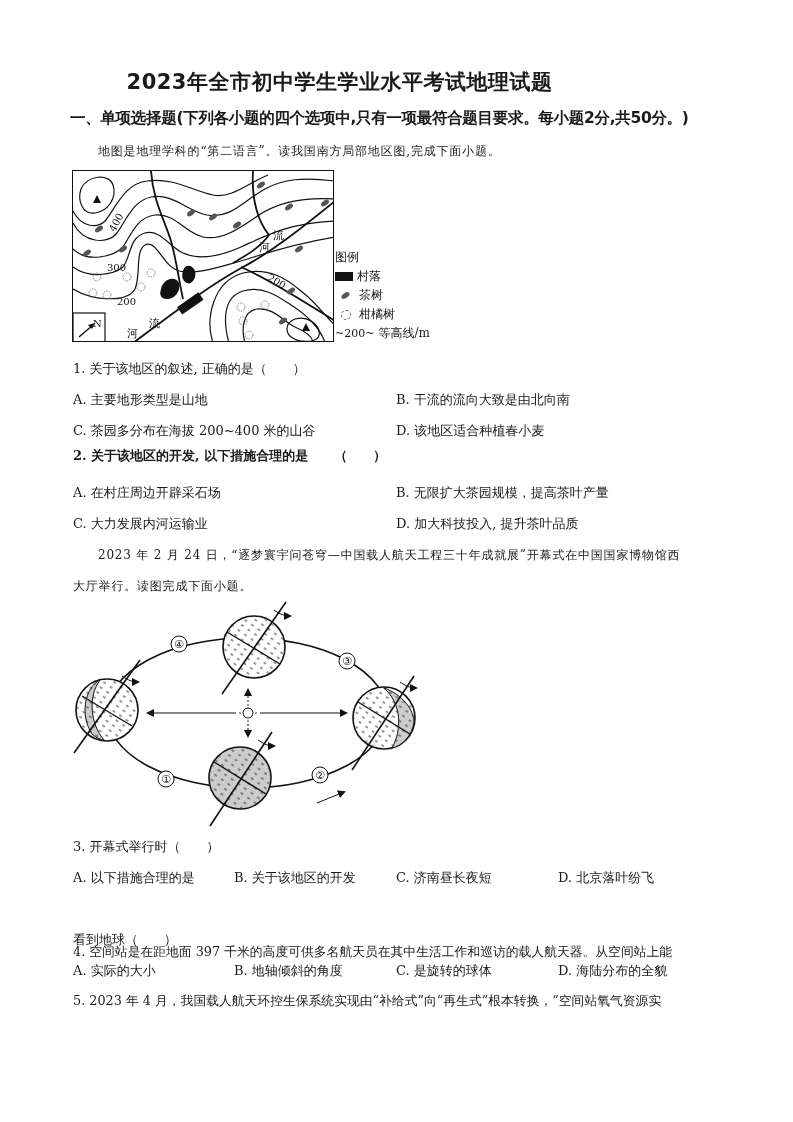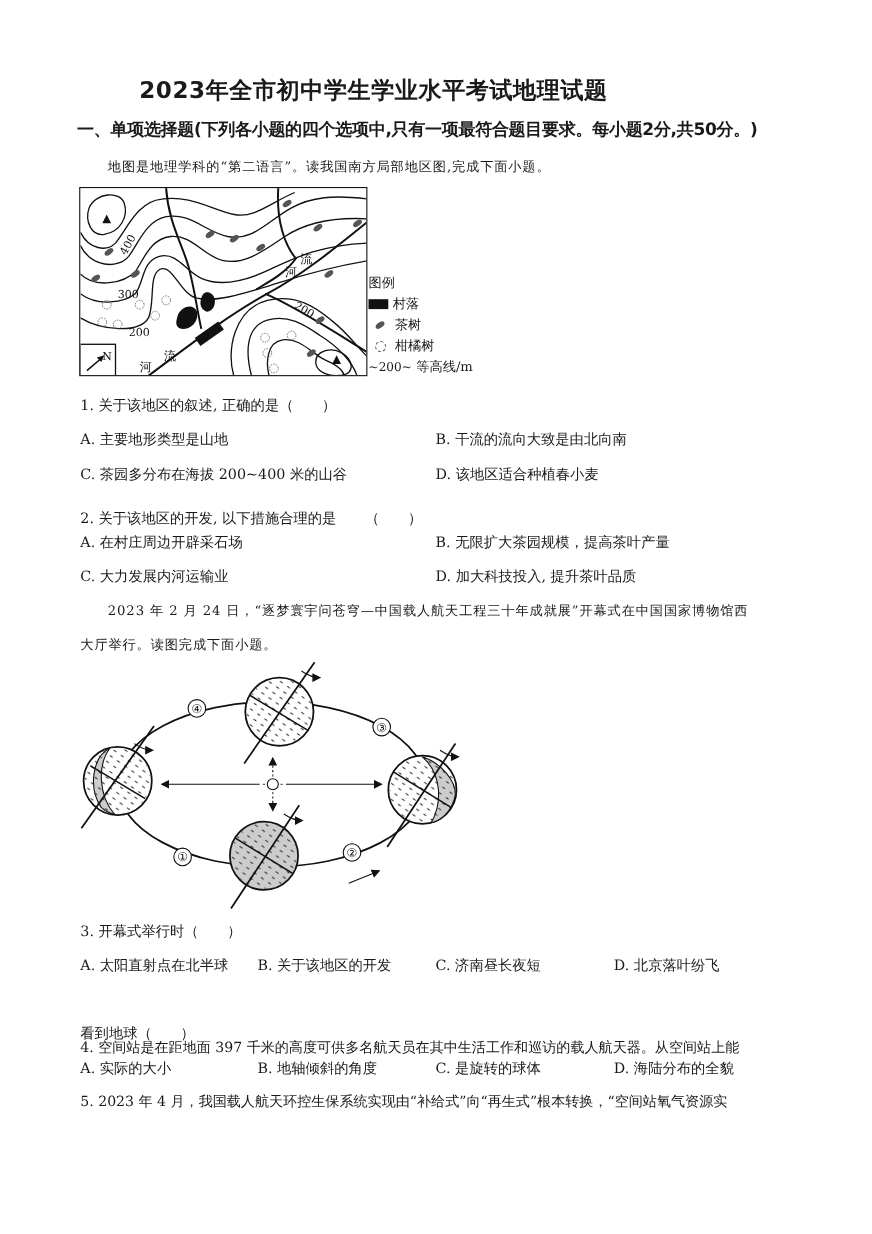--- a/index.html
+++ b/index.html
@@ -128,21 +128,21 @@
     <span>等高线/m</span>
   </div>
 </div>
 
 <div class="abs q" style="top:360px;">1. 关于该地区的叙述, 正确的是（　　）</div>
 <div class="abs opt" style="left:73px; top:391px;">A.  主要地形类型是山地</div>
 <div class="abs opt" style="left:396px; top:391px;">B.  干流的流向大致是由北向南</div>
 <div class="abs opt" style="left:73px; top:422px;">C.  茶园多分布在海拔 200~400 米的山谷</div>
 <div class="abs opt" style="left:396px; top:422px;">D.  该地区适合种植春小麦</div>
 
-<div class="abs q" style="top:462px;">2. 关于该地区的开发, 以下措施合理的是　　（　　）</div>
+<div class="abs q" style="top:447px;font-weight:bold;">2. 关于该地区的开发, 以下措施合理的是　　（　　）</div>
 <div class="abs opt" style="left:73px; top:484px;">A.  在村庄周边开辟采石场</div>
 <div class="abs opt" style="left:396px; top:484px;">B.  无限扩大茶园规模，提高茶叶产量</div>
 <div class="abs opt" style="left:73px; top:515px;">C.  大力发展内河运输业</div>
 <div class="abs opt" style="left:396px; top:515px;text-align:center;">D.  加大科技投入, 提升茶叶品质</div>
 
 <div class="abs intro" style="left:98px; top:547px;">2023 年 2 月 24 日，“逐梦寰宇问苍穹—中国载人航天工程三十年成就展”开幕式在中国国家博物馆西</div>
 <div class="abs intro" style="left:73px; top:578px;">大厅举行。读图完成下面小题。</div>
 
 <div class="orbit">
   <svg width="370" height="235" viewBox="0 0 370 235">
@@ -217,21 +217,21 @@
       <text x="104" y="185">①</text>
       <circle cx="258" cy="177" r="8" fill="#fff" stroke="#111" stroke-width="1"></circle>
       <text x="258" y="181">②</text>
     </g>
 
     <line x1="255" y1="205" x2="282" y2="194" stroke="#111" stroke-width="1" marker-end="url(#ah)"></line>
   </svg>
 </div>
 
 <div class="abs q" style="top:838px;">3. 开幕式举行时（　　）</div>
-<div class="abs opt" style="left:73px; top:869px;">A.  太阳直射点在北半球</div>
+<div class="abs opt" style="left:73px; top:869px;">A.  以下措施合理的是</div>
 <div class="abs opt" style="left:234px; top:869px;">B.  关于该地区的开发</div>
 <div class="abs opt" style="left:396px; top:869px;">C.  济南昼长夜短</div>
 <div class="abs opt" style="left:558px; top:869px;">D.  北京落叶纷飞</div>
 
 <div class="abs q" style="top:900px; font-size:12.8px;margin-top:44px;">4. 空间站是在距地面 397 千米的高度可供多名航天员在其中生活工作和巡访的载人航天器。从空间站上能</div>
 <div class="abs q" style="top:931px;">看到地球（　　）</div>
 <div class="abs opt" style="left:73px; top:962px;">A.  实际的大小</div>
 <div class="abs opt" style="left:234px; top:962px;">B.  地轴倾斜的角度</div>
 <div class="abs opt" style="left:396px; top:962px;">C.  是旋转的球体</div>
 <div class="abs opt" style="left:558px; top:962px;">D.  海陆分布的全貌</div>

